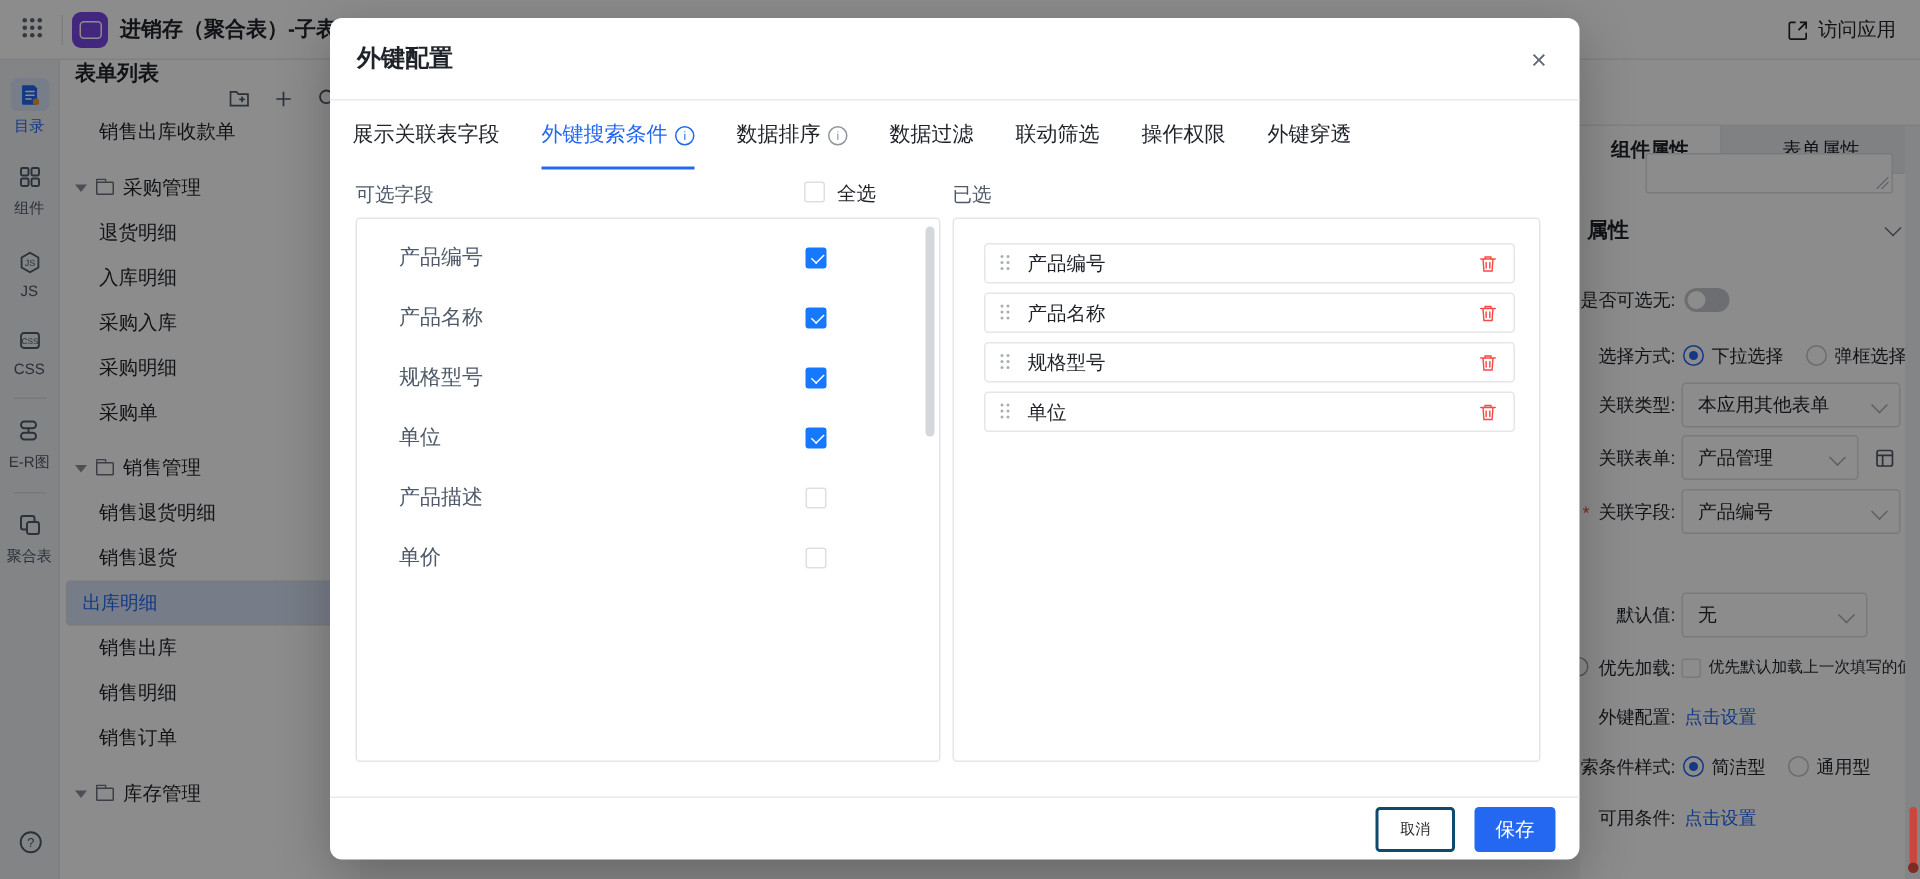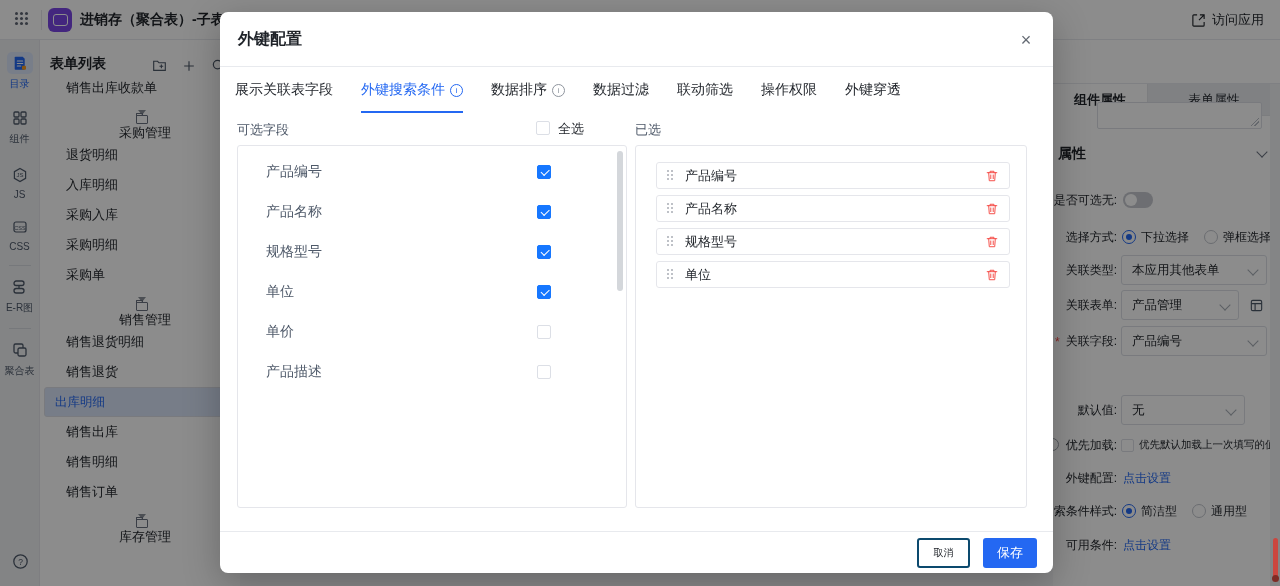--- a/index.html
+++ b/index.html
@@ -25,26 +25,26 @@
   .rail{position:absolute;left:0;top:40px;width:40px;height:546px;background:#eef0f3;border-right:1px solid #e5e6eb;z-index:1;display:flex;flex-direction:column;align-items:center;}
   .rail-item{display:flex;flex-direction:column;align-items:center;gap:3px;font-size:10px;color:#4e5969;cursor:pointer;}
   .ric{width:26px;height:22px;display:flex;align-items:center;justify-content:center;color:#4e5969;}
   .rail-item.on{color:#2468f2;}
   .rail-item.on .ric{background:#dbe5fa;border-radius:5px;color:#2468f2;}
   .rail-div{width:22px;height:1px;background:#d8dbe0;margin-top:13px;}
   .rail-help{position:absolute;left:0;bottom:16px;width:40px;display:flex;justify-content:center;color:#4e5969;cursor:pointer;}
 
   
   .formlist{position:absolute;left:40px;top:40px;width:200px;height:546px;background:#fff;z-index:1;overflow:hidden;}
-  .fl-head{height:33px;display:flex;align-items:flex-end;padding:0 14px 0 10px;}
+  .fl-head{height:33px;display:flex;align-items:flex-start;padding:0 14px 0 10px;flex-direction:column;}
   .fl-title{font-size:14px;font-weight:700;color:#1f2329;}
   .fl-icons{margin-left:auto;display:flex;align-items:center;gap:15px;color:#4e5969;}
   .fl-icons svg{cursor:pointer;}
   .trow{height:30px;display:flex;align-items:center;font-size:13px;color:#1f2329;padding-left:26px;cursor:pointer;white-space:nowrap;}
-  .trow.folder{padding-left:10px;margin-top:7px;flex-direction:column;}
+  .trow.folder{padding-left:10px;margin-top:7px;}
   .caret{width:0;height:0;border-left:4px solid transparent;border-right:4px solid transparent;border-top:5px solid #8a9099;margin-right:6px;flex:none;}
   .fold{width:12px;height:9px;border:1px solid #6b7280;border-radius:1px;margin-right:6px;position:relative;flex:none;}
   .fold::before{content:'';position:absolute;left:-1px;top:-3px;width:5px;height:2px;border:1px solid #6b7280;border-bottom:none;border-radius:1px 1px 0 0;}
   .trow.sel{background:#d9e4f8;color:#2468f2;}
 
   
   .subheader{position:absolute;left:240px;top:40px;width:1040px;height:44px;background:#fff;border-bottom:1px solid #e8eaee;z-index:1;}
   .canvas{position:absolute;left:240px;top:84px;width:813px;height:502px;background:#f7f8fa;z-index:1;}
   .btn{position:absolute;height:30px;border:1px solid #d7dae0;border-radius:3px;background:#fff;display:flex;align-items:center;justify-content:center;font-size:12.5px;color:#1f2329;cursor:pointer;}
   .btn-new{left:1020px;top:47px;width:68px;justify-content:flex-end;padding-right:9px;gap:5px;}
@@ -429,25 +429,25 @@
         </div>
         <div class="avrow">
           <span>规格型号</span>
           <span class="cb cbon"></span>
         </div>
         <div class="avrow">
           <span>单位</span>
           <span class="cb cbon"></span>
         </div>
         <div class="avrow">
+          <span>产品描述</span>
+          <span class="cb"></span>
+        </div>
+        <div class="avrow">
           <span>单价</span>
-          <span class="cb"></span>
-        </div>
-        <div class="avrow">
-          <span>产品描述</span>
           <span class="cb"></span>
         </div>
         <div class="av-scroll"></div>
       </div>
     <div class="slpanel">
         <div class="slrow">
           <span class="dots"></span>
           <span>产品编号</span>
           <svg class="trash" width="14" height="14" viewBox="0 0 16 16">
             <path d="M2.5 4.2h11M5.8 4.2V2.6h4.4v1.6M4.2 4.2l.7 9.2h6.2l.7-9.2M6.6 6.8v4.2M9.4 6.8v4.2" fill="none" stroke="#f54a45" stroke-width="1.1" stroke-linecap="round"></path>

